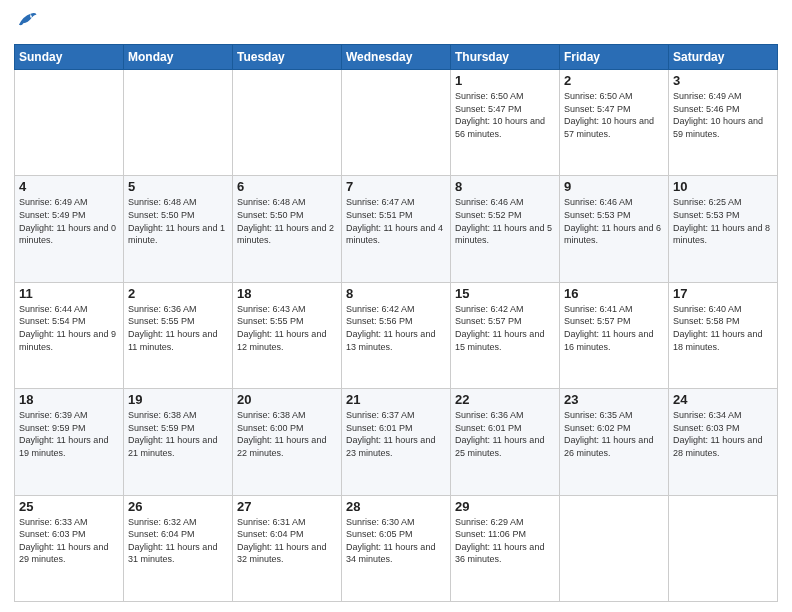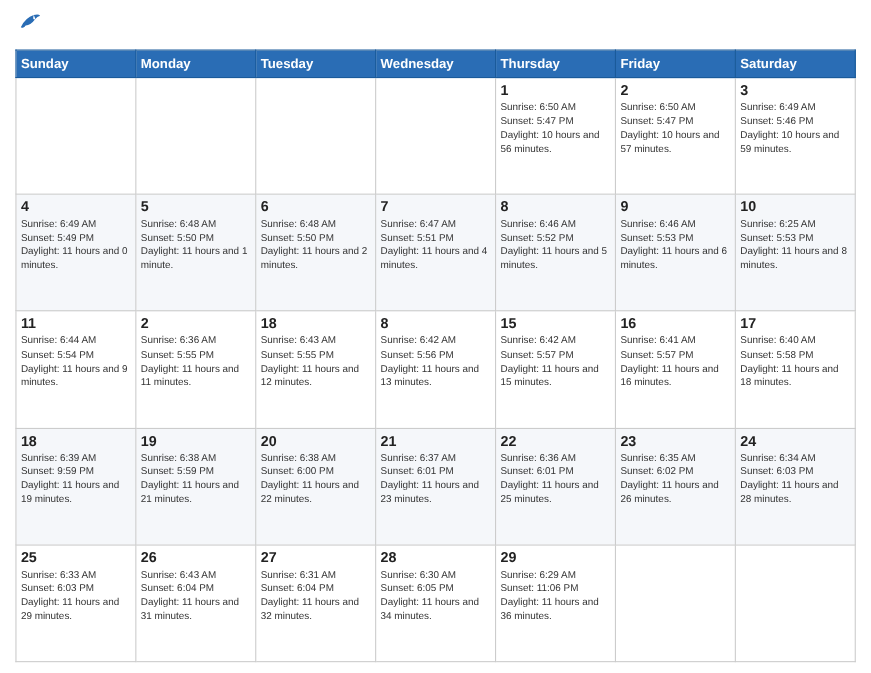--- a/index.html
+++ b/index.html
@@ -294,21 +294,21 @@
         </tr>
         <tr>
           <td>
             <span class="day-number">25</span>
             <div class="day-info">Sunrise: 6:33 AM
 Sunset: 6:03 PM
 Daylight: 11 hours and 29 minutes.</div>
           </td>
           <td>
             <span class="day-number">26</span>
-            <div class="day-info">Sunrise: 6:43 AM
+            <div class="day-info">Sunrise: 6:32 AM
 Sunset: 6:04 PM
 Daylight: 11 hours and 31 minutes.</div>
           </td>
           <td>
             <span class="day-number">27</span>
             <div class="day-info">Sunrise: 6:31 AM
 Sunset: 6:04 PM
 Daylight: 11 hours and 32 minutes.</div>
           </td>
           <td>

